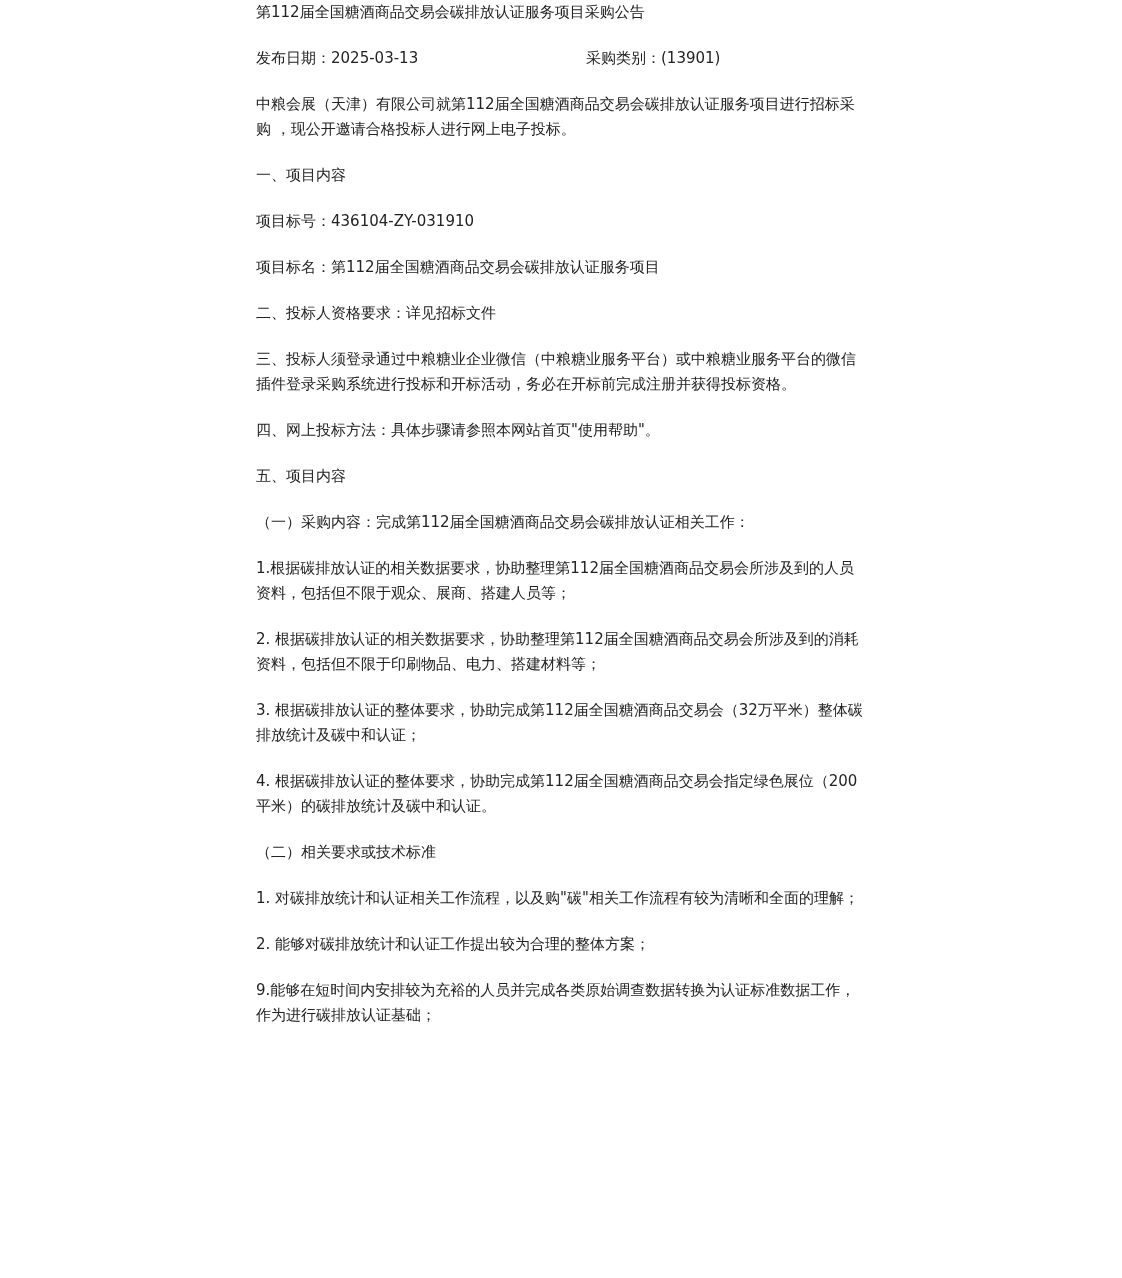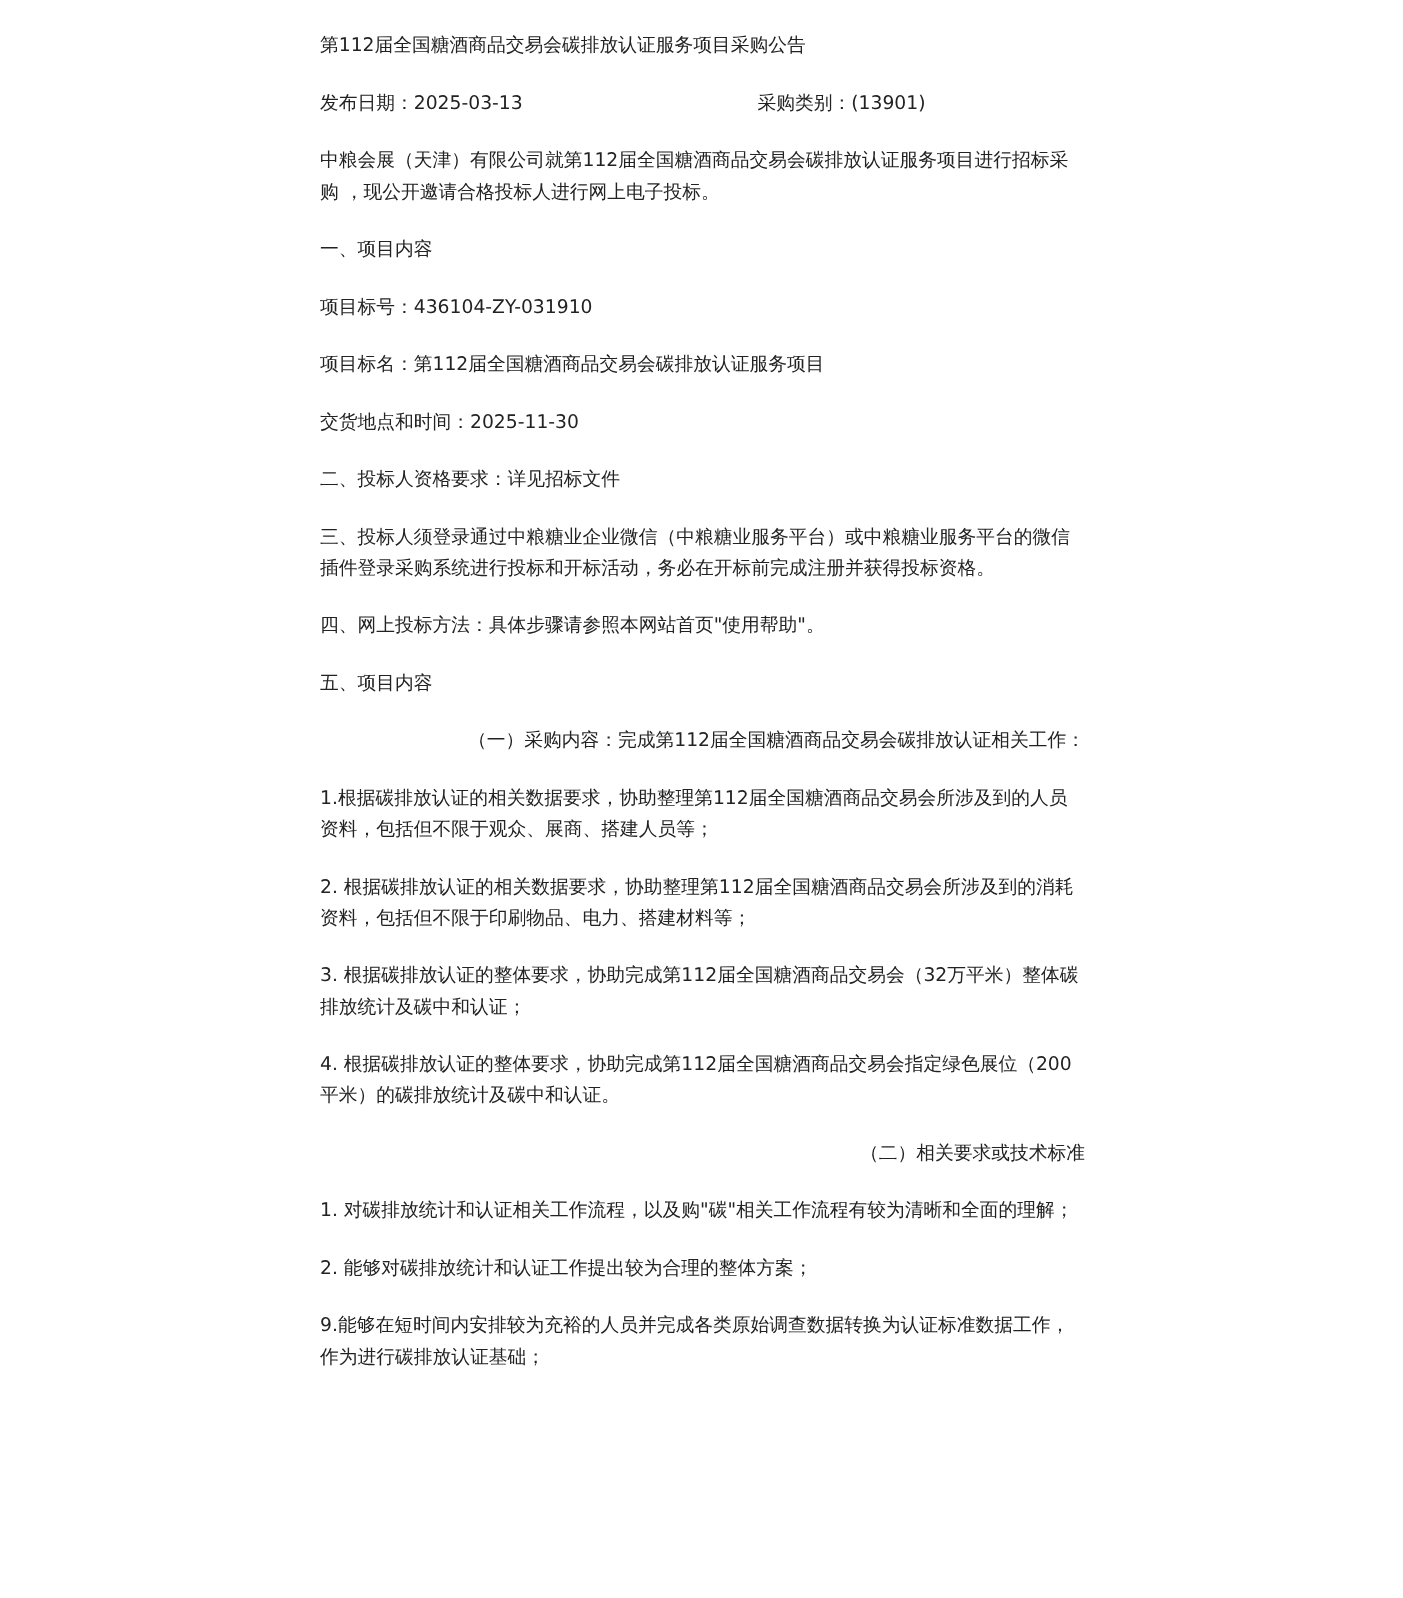--- a/index.html
+++ b/index.html
@@ -10,59 +10,57 @@
   body {
     width: 1122px;
     height: 1278px;
     position: relative;
     font-family: "DejaVu Sans", "Liberation Sans", sans-serif;
     color: #222222;
   }
   .doc {
     position: absolute;
     left: 256px;
-    top: 24px;
+    top: 0;
     width: 612px;
     font-size: 15px;
     line-height: 25px;
   }
   .p {
     margin: 0 0 21px 0;
     word-break: break-all;
   }
   .title { margin-bottom: 21px; }
   .meta-row {
     display: flex;
     margin: 0 0 21px 0;
-    gap: 20px;
   }
   .meta-left { width: 330px; }
   .meta-right { }
-  .indent-paren { padding-left: 0; text-align: right; }
+  .indent-paren { padding-left: 0; }
 </style>
 </head>
 <body>
 
 <div class="doc">
   <p class="p title">第112届全国糖酒商品交易会碳排放认证服务项目采购公告</p>
 
   <div class="meta-row">
     <div class="meta-left">
       <span>发布日期：</span><span>2025-03-13</span>
     </div>
     <div class="meta-right">
       <span>采购类别：</span><span>(13901)</span>
     </div>
   </div>
 
   <p class="p">中粮会展（天津）有限公司就第112届全国糖酒商品交易会碳排放认证服务项目进行招标采购 ，现公开邀请合格投标人进行网上电子投标。</p>
   <p class="p">一、项目内容</p>
   <p class="p">项目标号：436104-ZY-031910</p>
   <p class="p">项目标名：第112届全国糖酒商品交易会碳排放认证服务项目</p>
-  <p class="p">交货地点和时间：2025-11-30</p>
   <p class="p">二、投标人资格要求：详见招标文件</p>
   <p class="p">三、投标人须登录通过中粮糖业企业微信（中粮糖业服务平台）或中粮糖业服务平台的微信插件登录采购系统进行投标和开标活动，务必在开标前完成注册并获得投标资格。</p>
   <p class="p">四、网上投标方法：具体步骤请参照本网站首页"使用帮助"。</p>
   <p class="p">五、项目内容</p>
 
   <p class="p indent-paren">（一）采购内容：完成第112届全国糖酒商品交易会碳排放认证相关工作：</p>
   <p class="p">1.根据碳排放认证的相关数据要求，协助整理第112届全国糖酒商品交易会所涉及到的人员资料，包括但不限于观众、展商、搭建人员等；</p>
   <p class="p">2. 根据碳排放认证的相关数据要求，协助整理第112届全国糖酒商品交易会所涉及到的消耗资料，包括但不限于印刷物品、电力、搭建材料等；</p>
   <p class="p">3. 根据碳排放认证的整体要求，协助完成第112届全国糖酒商品交易会（32万平米）整体碳排放统计及碳中和认证；</p>
   <p class="p">4. 根据碳排放认证的整体要求，协助完成第112届全国糖酒商品交易会指定绿色展位（200平米）的碳排放统计及碳中和认证。</p>

